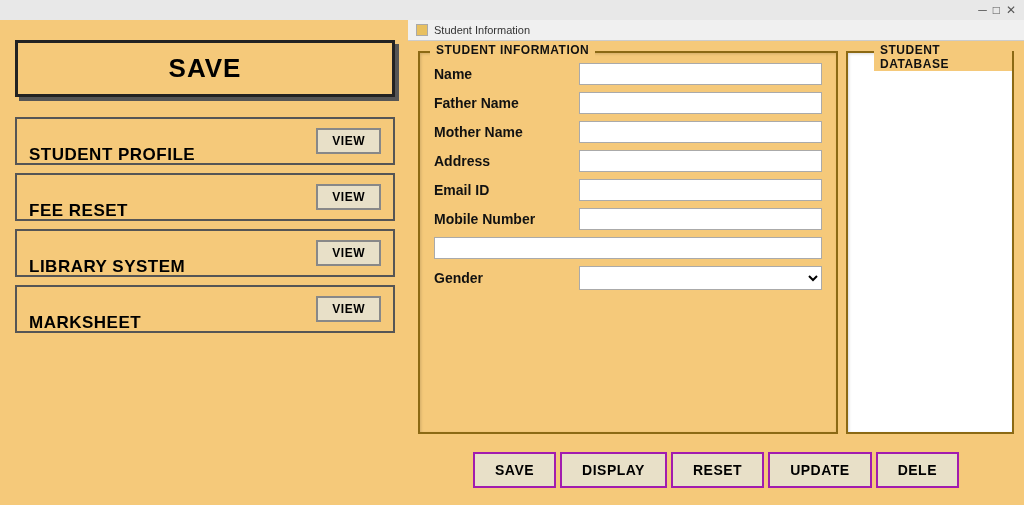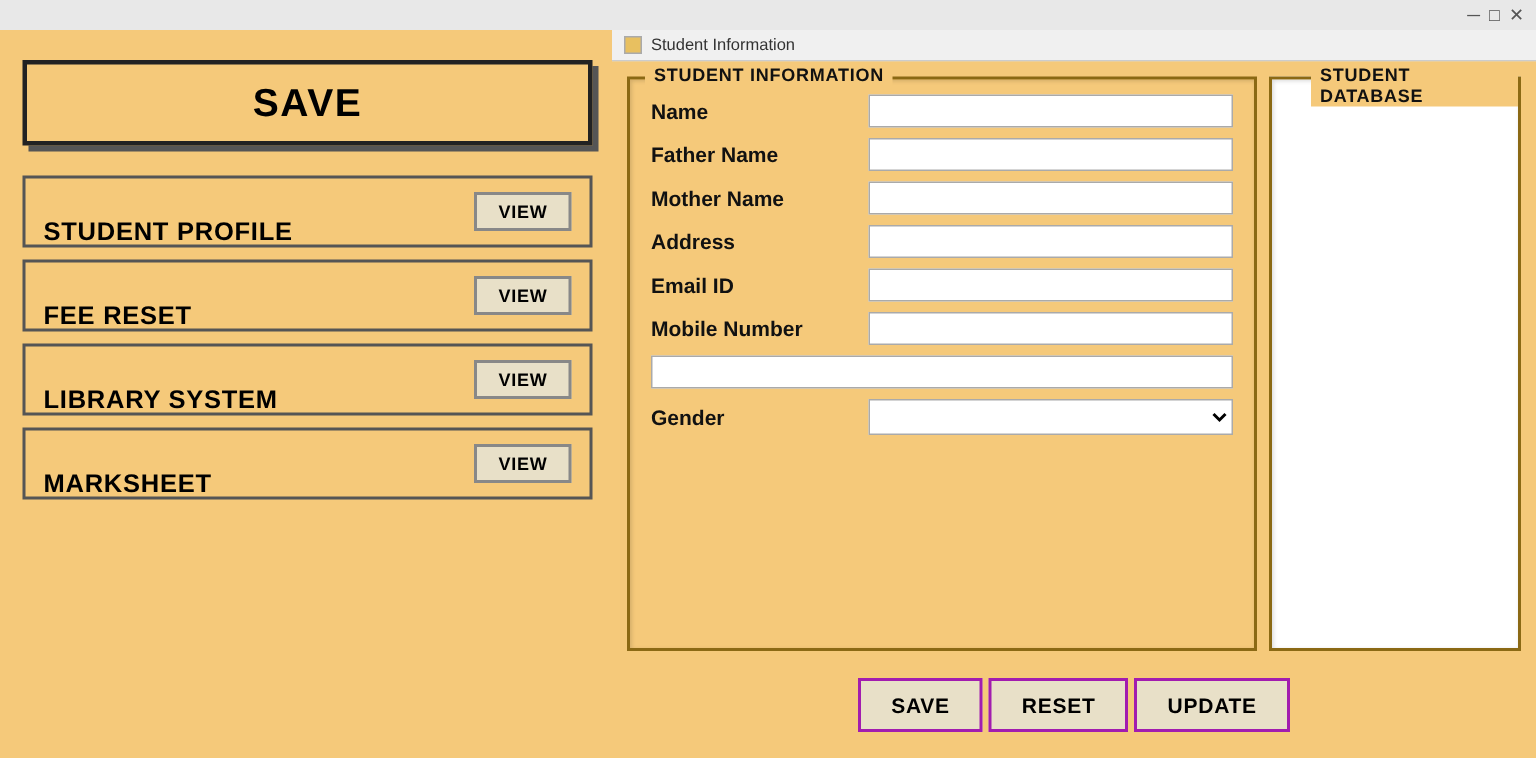--- a/index.html
+++ b/index.html
@@ -323,17 +323,19 @@
       </div>
 
       <div class="student-db-box">
         <span class="box-legend">STUDENT DATABASE</span>
       </div>
 
     </div>
 
     <div class="bottom-buttons">
       <button class="action-btn">SAVE</button>
+      <button class="action-btn">DISPLAY</button>
       <button class="action-btn">RESET</button>
       <button class="action-btn">UPDATE</button>
+      <button class="action-btn">DELE</button>
     </div>
   </div>
 </div>
 
 </body></html>

